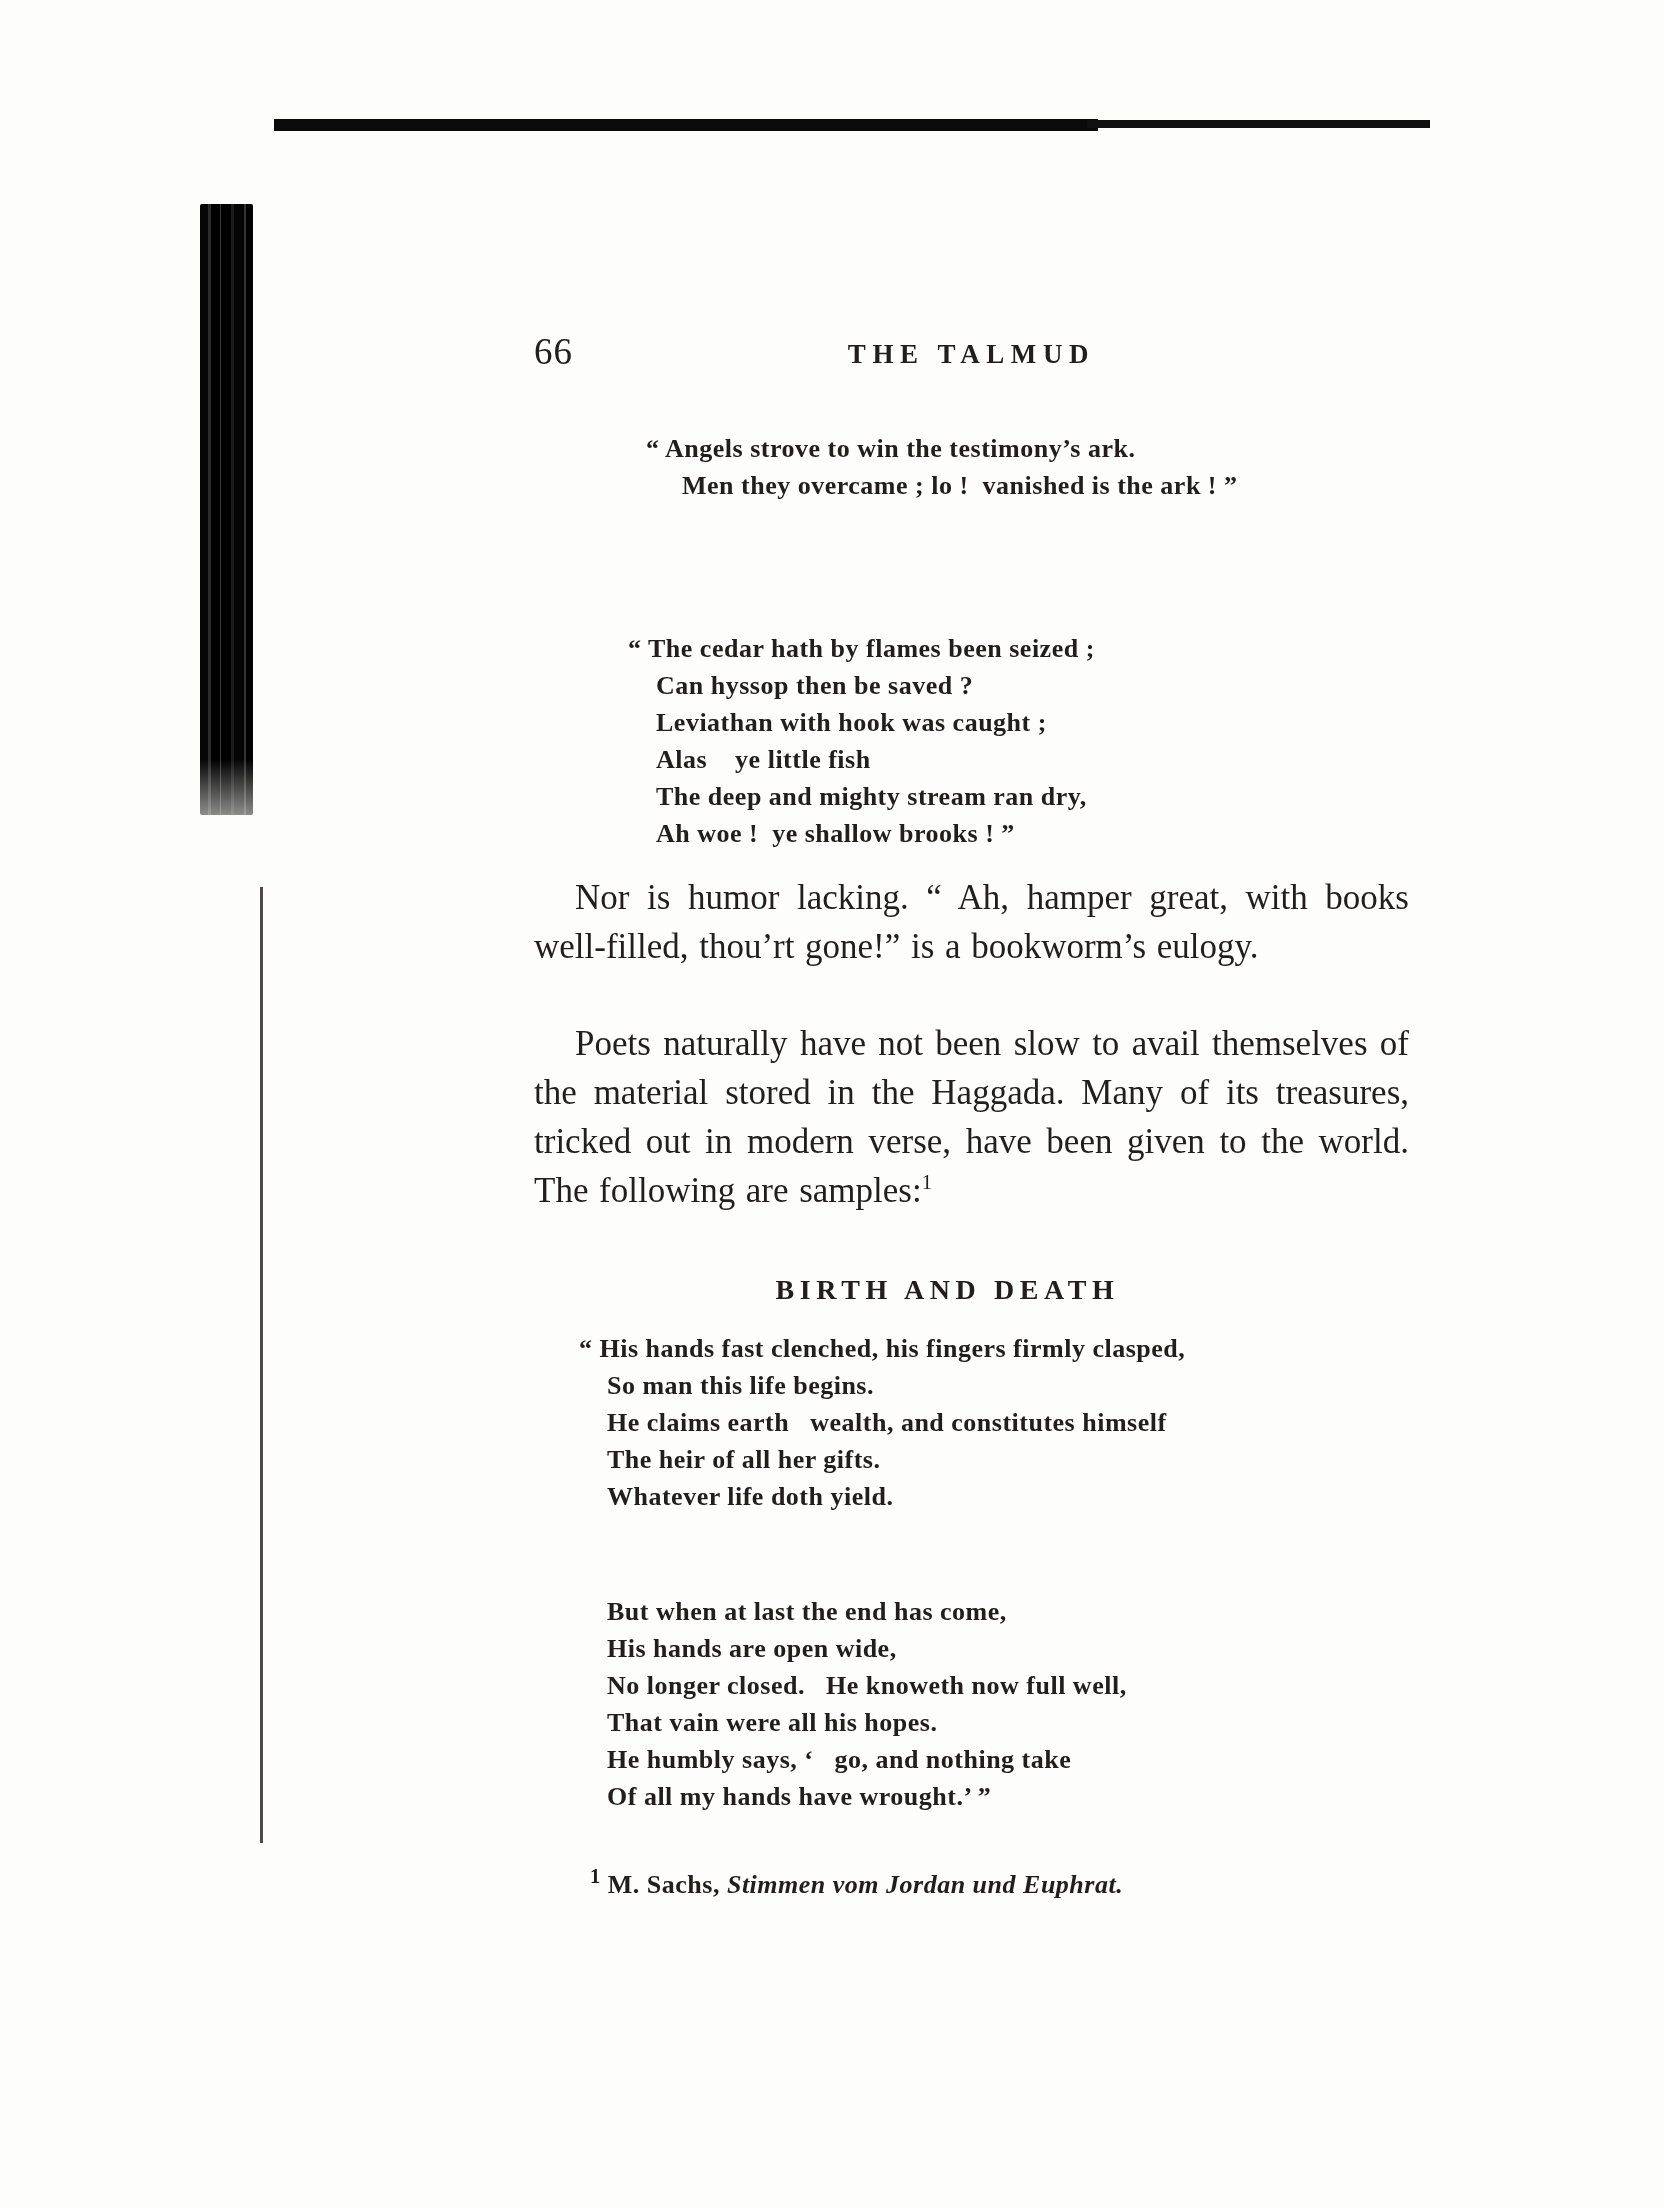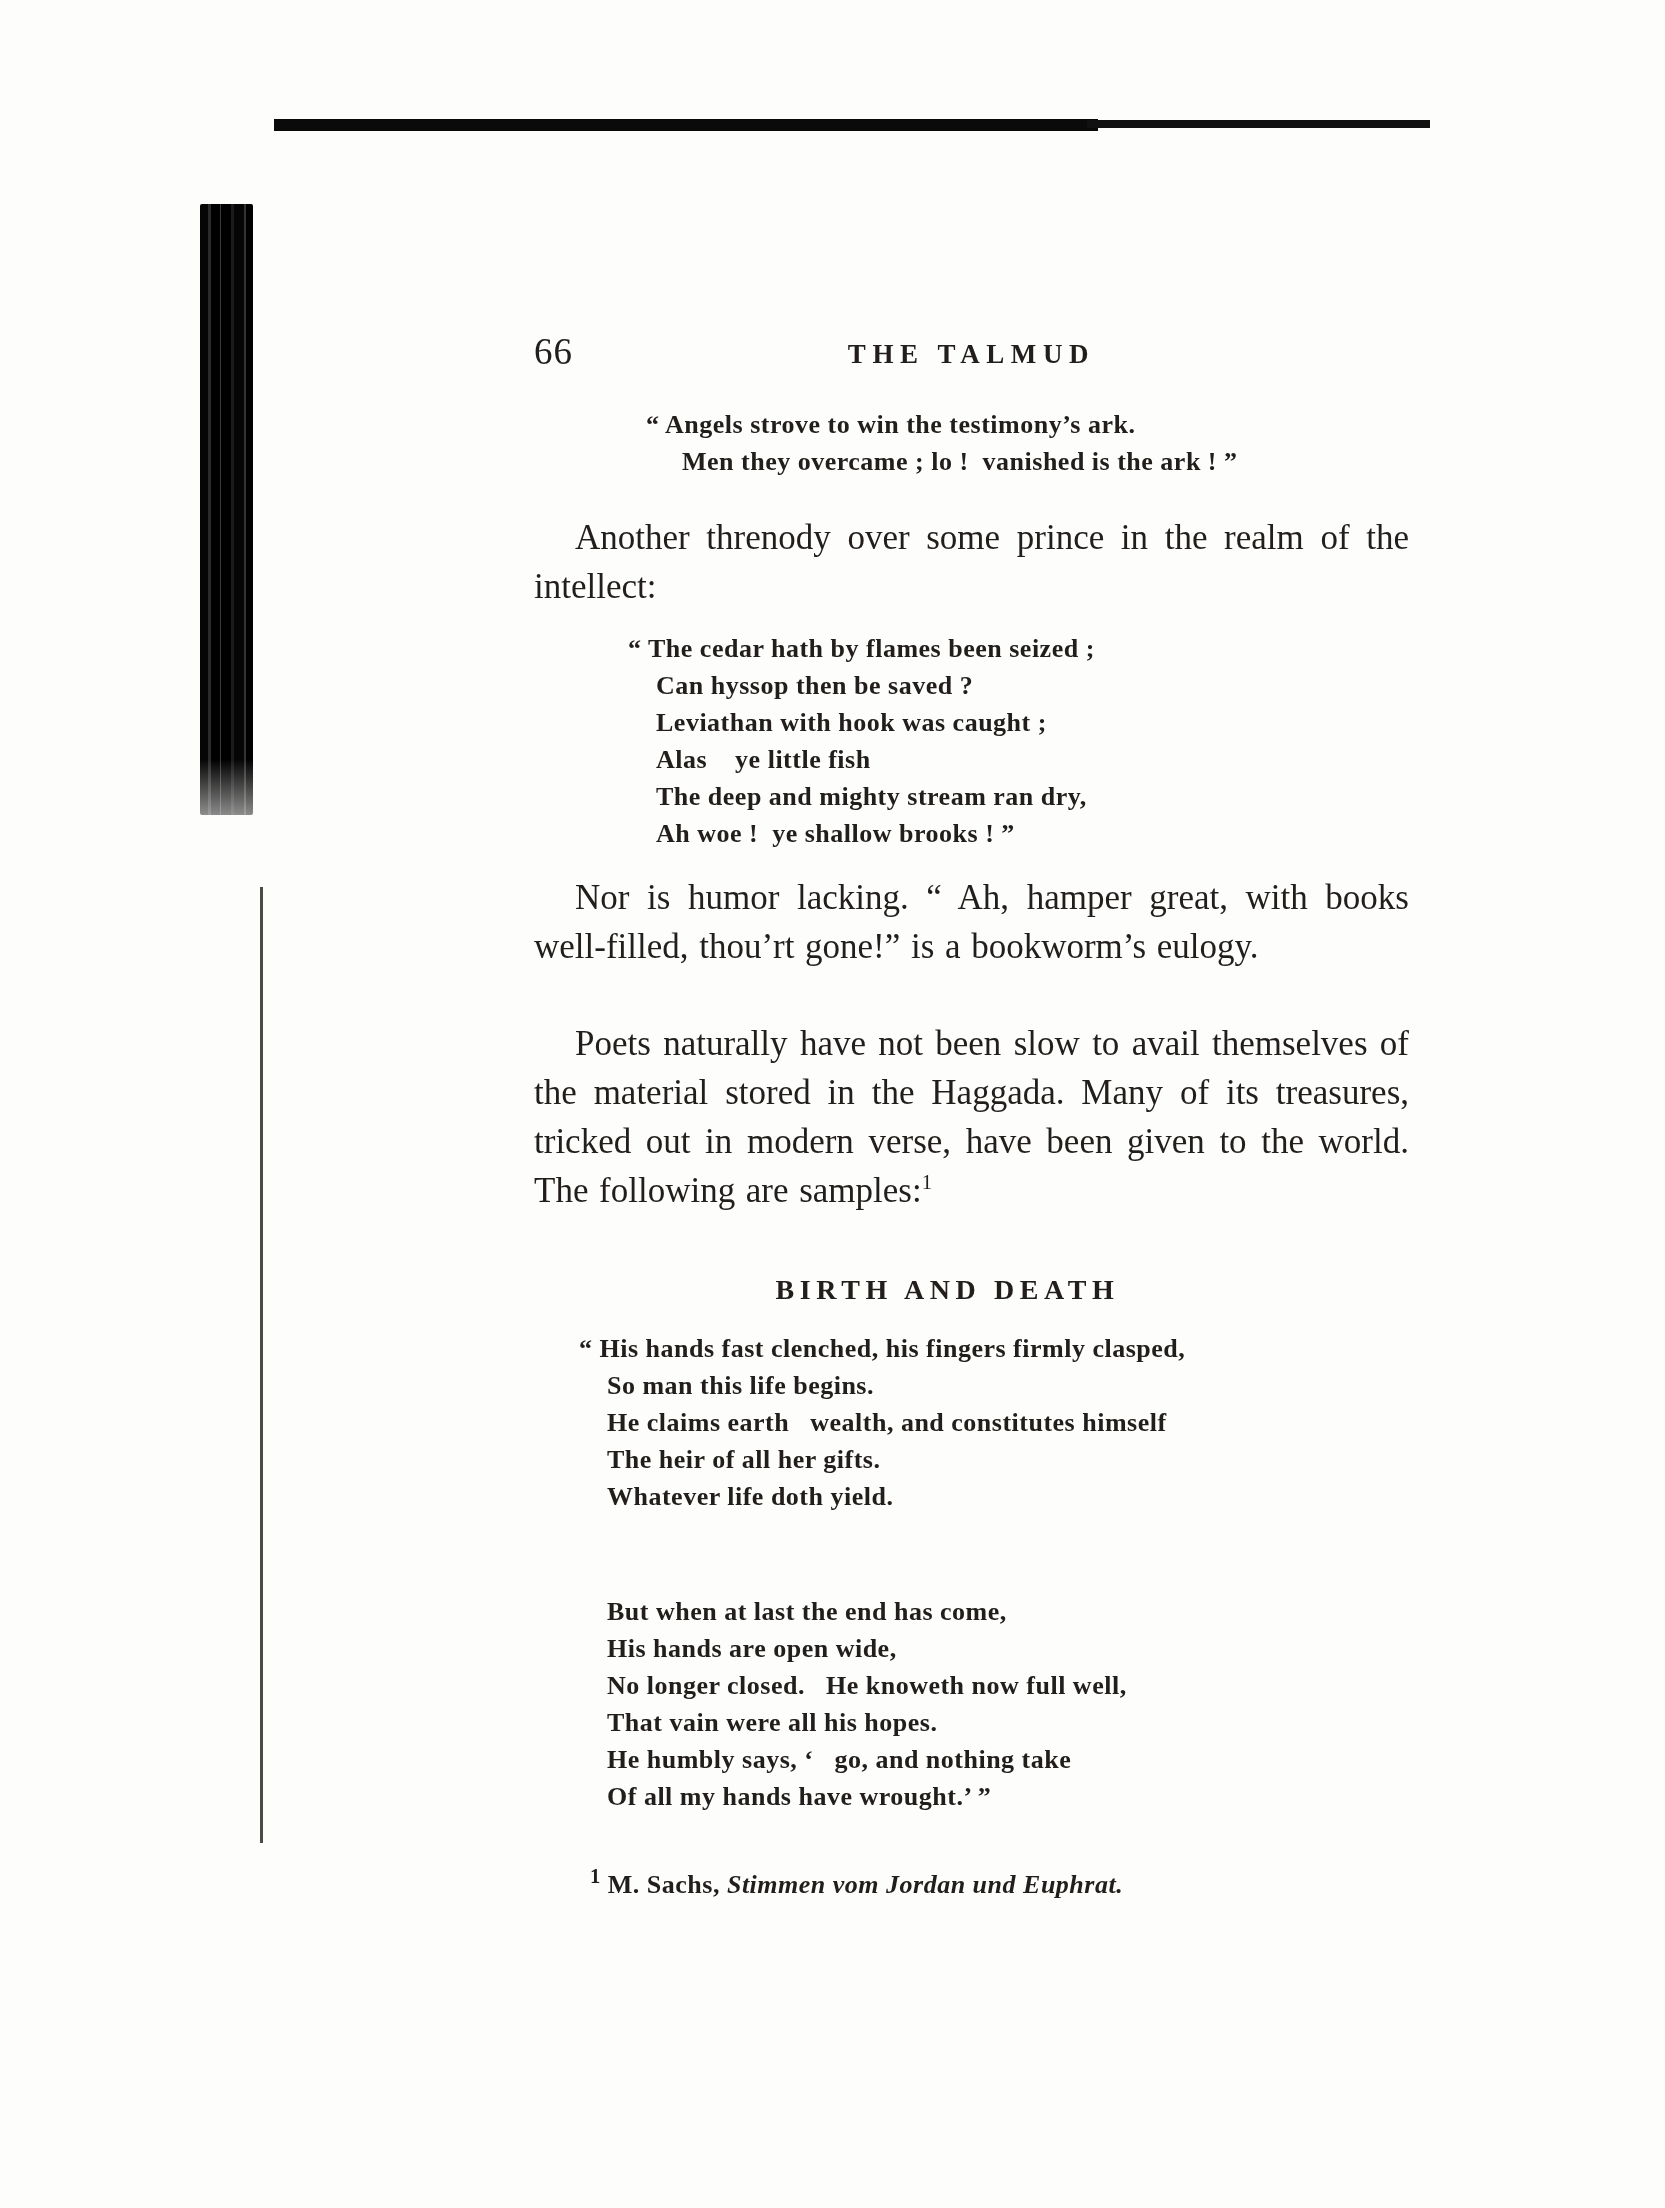--- a/index.html
+++ b/index.html
@@ -70,21 +70,21 @@
   .verse-block {
     position: absolute;
     font-size: 26px;
     font-weight: bold;
     line-height: 37px;
     letter-spacing: 0.5px;
   }
   .vline { white-space: pre; }
   .hang  { margin-left: -28px; }
   .ind   { margin-left: 36px; }
-  .epigraph { left: 646px; top: 406px; }
+  .epigraph { left: 646px; top: 430px; }
   .poem1    { left: 656px; top: 630px; }
   .stanza1  { left: 607px; top: 1330px; }
   .stanza2  { left: 607px; top: 1593px; }
   .para {
     position: absolute;
     left: 534px;
     width: 875px;
     margin: 0;
     font-size: 35px;
     line-height: 49px;
@@ -129,21 +129,20 @@
   <div class="margin-line"></div>
 
   <div class="pagenum">66</div>
   <div class="running-head">THE TALMUD</div>
 
   <div class="verse-block epigraph">
     <div class="vline">“ Angels strove to win the testimony’s ark.</div>
     <div class="vline ind">Men they overcame ; lo !  vanished is the ark ! ”</div>
   </div>
 
-  <p class="para para1">Another threnody over some prince in the realm of the intellect:</p>
 
   <div class="verse-block poem1">
     <div class="vline hang">“ The cedar hath by flames been seized ;</div>
     <div class="vline">Can hyssop then be saved ?</div>
     <div class="vline">Leviathan with hook was caught ;</div>
     <div class="vline">Alas    ye little fish</div>
     <div class="vline">The deep and mighty stream ran dry,</div>
     <div class="vline">Ah woe !  ye shallow brooks ! ”</div>
   </div>
 

